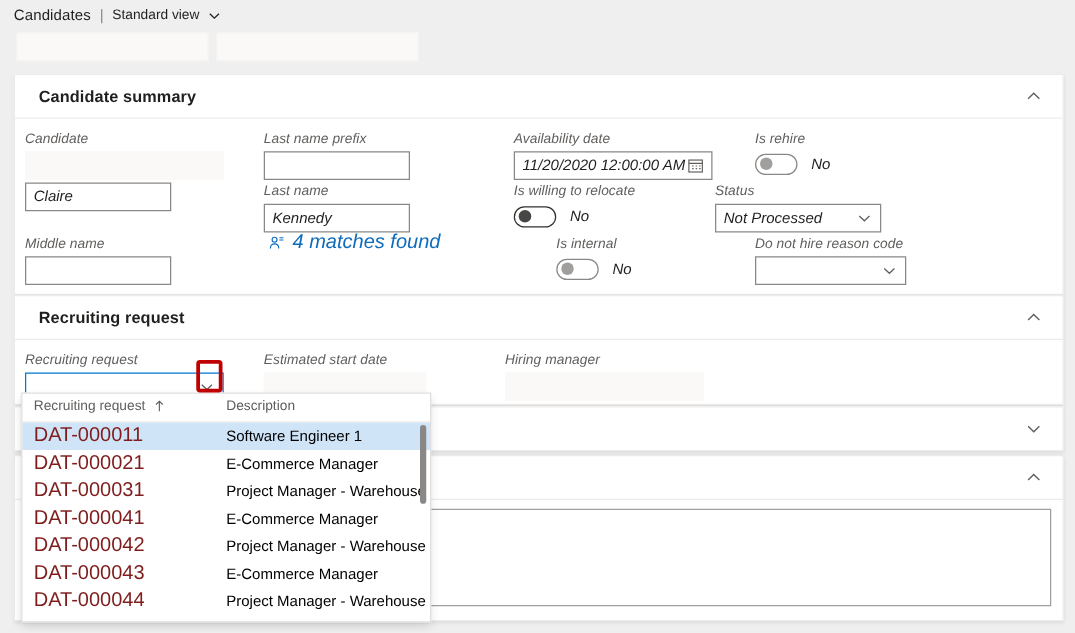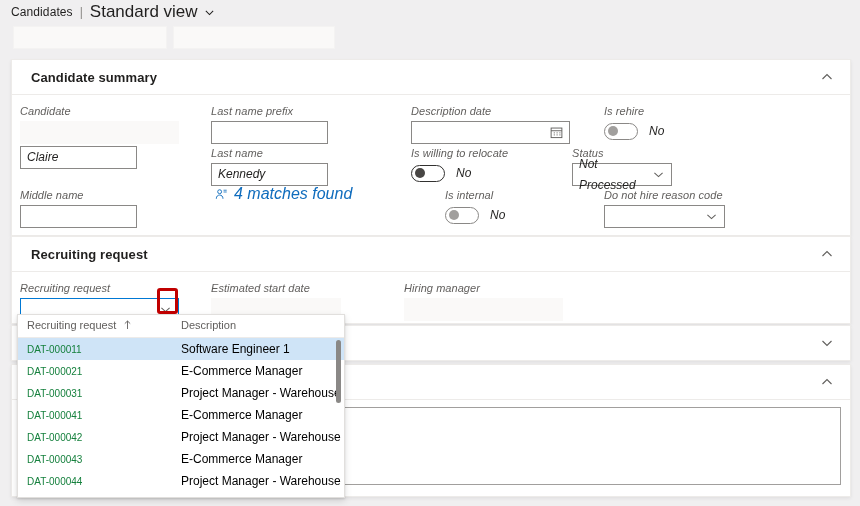--- a/index.html
+++ b/index.html
@@ -12,21 +12,21 @@
   }
   .page{position:relative;width:860px;height:506px;}
 
   
   .topbar{
     position:absolute;left:0;top:0;width:860px;height:23px;
     background:#f0eff0;display:flex;align-items:center;padding-left:11px;
   }
   .crumb{font-size:12px;color:#201f1e;letter-spacing:.1px;}
   .crumb-sep{font-size:12px;color:#8a8886;margin:0 7px;}
-  .crumb-view{font-size:17px;color:#201f1e;}
+  .crumb-view{font-size:11px;color:#201f1e;}
   .crumb-chev{display:inline-block;margin-left:6px;transform:translateY(1px);}
 
   .ghostrow{position:absolute;left:0;top:23px;width:860px;height:27px;}
   .ghost{position:absolute;top:3px;height:21px;background:#faf9f8;border:1px solid #f4f3f2;}
   .ghost-a{left:13px;width:152px;}
   .ghost-b{left:173px;width:160px;}
 
   
   .card{
     position:absolute;background:#ffffff;
@@ -101,21 +101,21 @@
     position:absolute;top:4px;font-size:11px;color:#605e5c;white-space:nowrap;
     display:flex;align-items:center;gap:7px;
   }
   .lk-hc.c1{left:9px;}
   .lk-hc.c2{left:163px;}
   .lk-body{position:relative;}
   .lk-row{
     position:relative;height:22px;display:flex;align-items:center;cursor:default;
   }
   .lk-row.sel{background:#cfe4f7;}
-  .lk-c1{position:absolute;left:9px;font-size:10px;color:#15803d;white-space:nowrap;}
+  .lk-c1{position:absolute;left:9px;font-size:16px;color:#7f1d1d;white-space:nowrap;}
   .lk-c2{position:absolute;left:163px;font-size:12px;color:#000000;white-space:nowrap;}
   .lk-scroll{
     position:absolute;right:3px;top:3px;width:5px;border-radius:3px;background:#8a8886;
   }
 
   
   .annot{
     position:absolute;box-sizing:border-box;
     border:3px solid #c00000;border-radius:3px;z-index:60;pointer-events:none;
   }
@@ -189,22 +189,23 @@
             <circle cx="5" cy="4" r="2.1" fill="none" stroke="#0f6cbd" stroke-width="1"></circle>
             <path d="M1.4 11.6 C1.4 8.9 3 7.6 5 7.6 C7 7.6 8.6 8.9 8.6 11.6" fill="none" stroke="#0f6cbd" stroke-width="1"></path>
             <path d="M9.2 2.4 L12.6 2.4 M9.2 4.3 L12.6 4.3" stroke="#0f6cbd" stroke-width=".9"></path>
           </svg>
         </span>
         <span>4 matches found</span>
       </div>
     </div>
 
     <div class="fld" style="left:399px;top:44px;">
-      <div class="lbl">Description date</div>
+      <div class="lbl">Availability date</div>
       <div class="inp" style="width:159px;">
+        <span>11/20/2020 12:00:00 AM</span>
         <span class="icn">
           <svg width="13" height="13" viewBox="0 0 14 14">
             <rect x="1.2" y="2.2" width="11.6" height="10.3" fill="none" stroke="#605e5c" stroke-width="1"></rect>
             <path d="M1.2 5.1 H12.8" stroke="#605e5c" stroke-width="1"></path>
             <path d="M4 7.4 h1.3 M7 7.4 h1.3 M10 7.4 h1.3 M4 9.6 h1.3 M7 9.6 h1.3 M10 9.6 h1.3" stroke="#605e5c" stroke-width=".9"></path>
           </svg>
         </span>
       </div>
     </div>
     <div class="fld" style="left:399px;top:86px;">
@@ -230,21 +231,21 @@
       <div class="lbl">Is rehire</div>
       <div class="tgl-row">
         <span class="tgl">
             <span class="knob"></span>
           </span>
         <span class="tgl-val">No</span>
       </div>
     </div>
     <div class="fld" style="left:560px;top:86px;">
       <div class="lbl">Status</div>
-      <div class="inp" style="width:100px;">
+      <div class="inp" style="width:133px;">
         <span>Not Processed</span>
         <span class="icn">
           <svg width="13" height="13" viewBox="0 0 14 14">
               <path d="M2.6 5.2 L7 9.3 L11.4 5.2" fill="none" stroke="#605e5c" stroke-width="1.1"></path>
             </svg>
         </span>
       </div>
     </div>
     <div class="fld" style="left:592px;top:128px;">
       <div class="lbl">Do not hire reason code</div>

